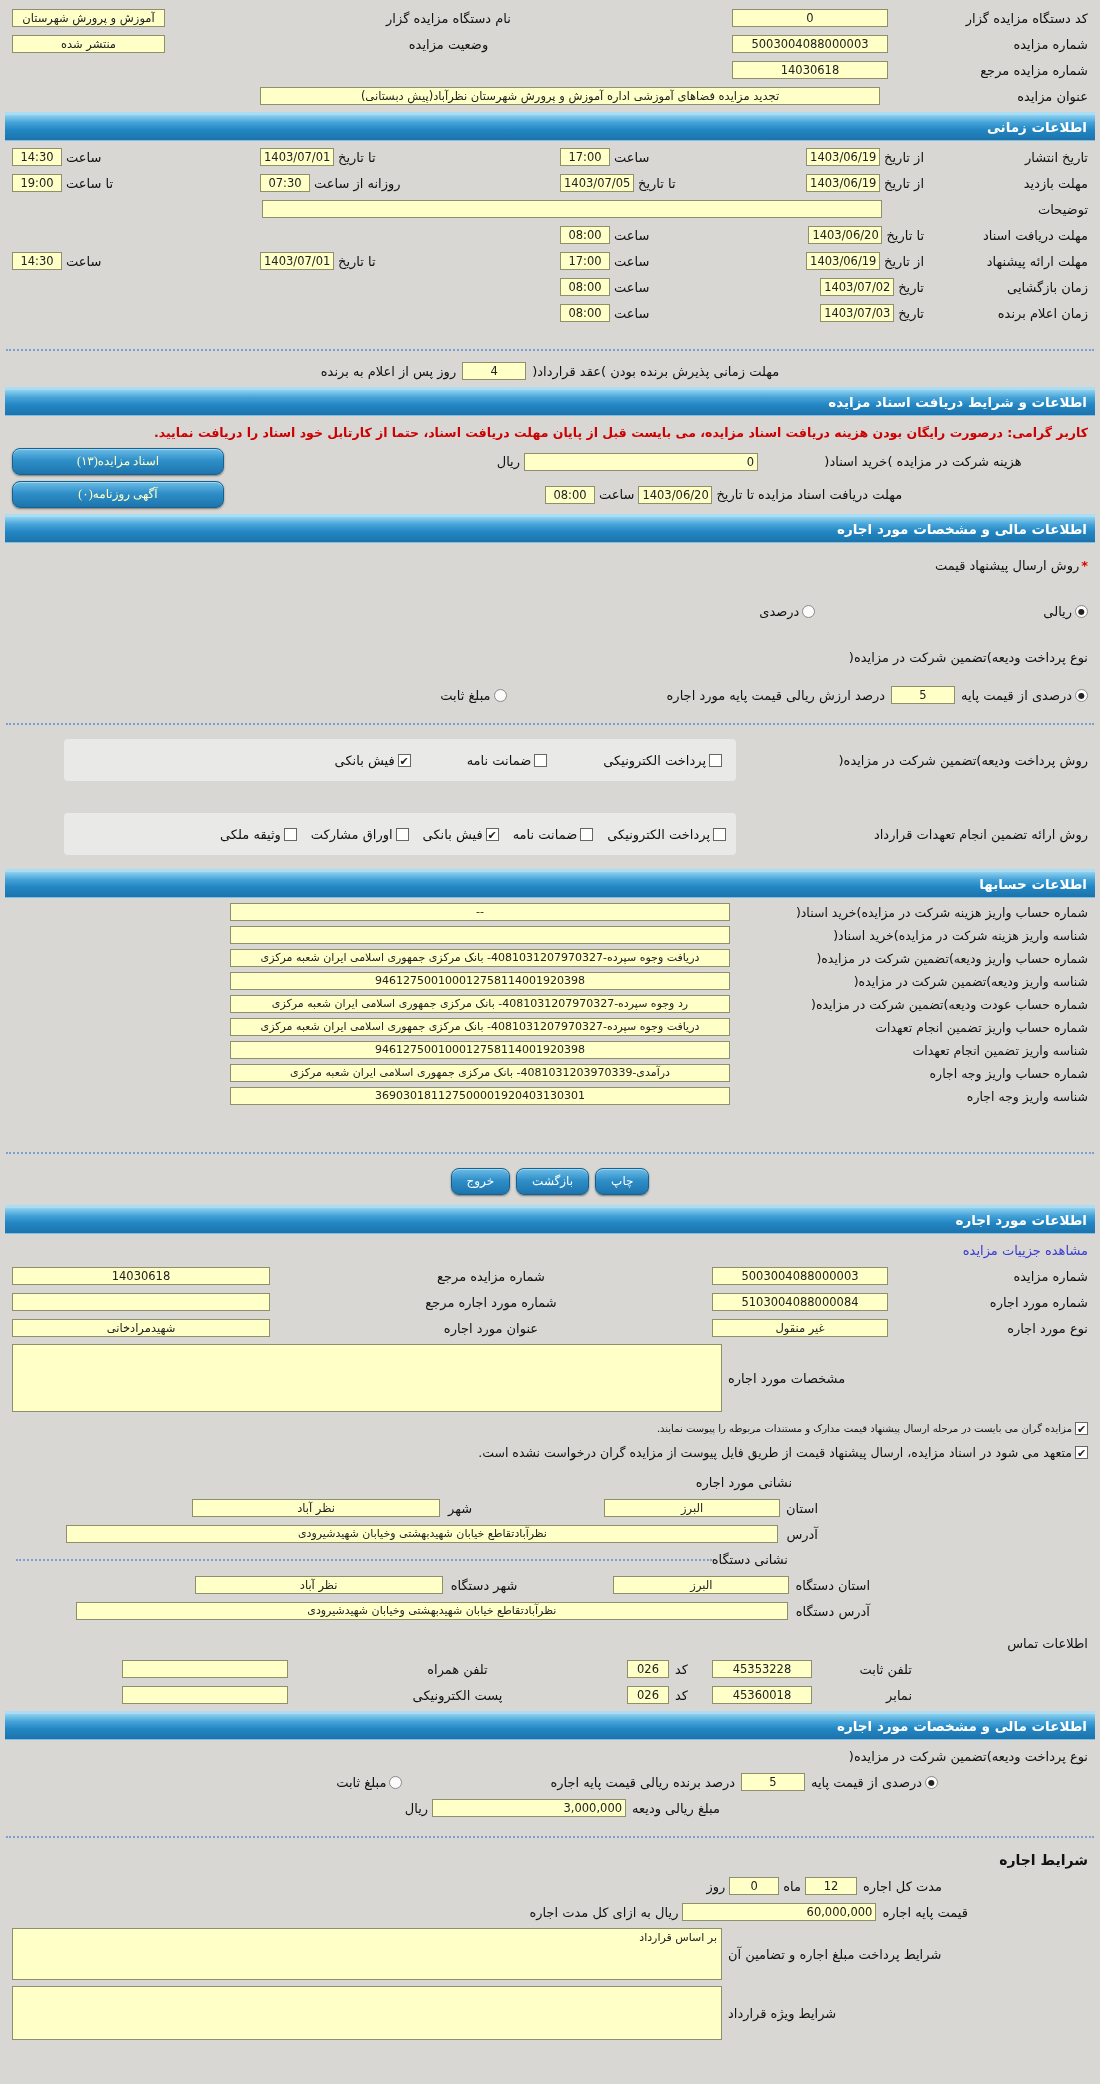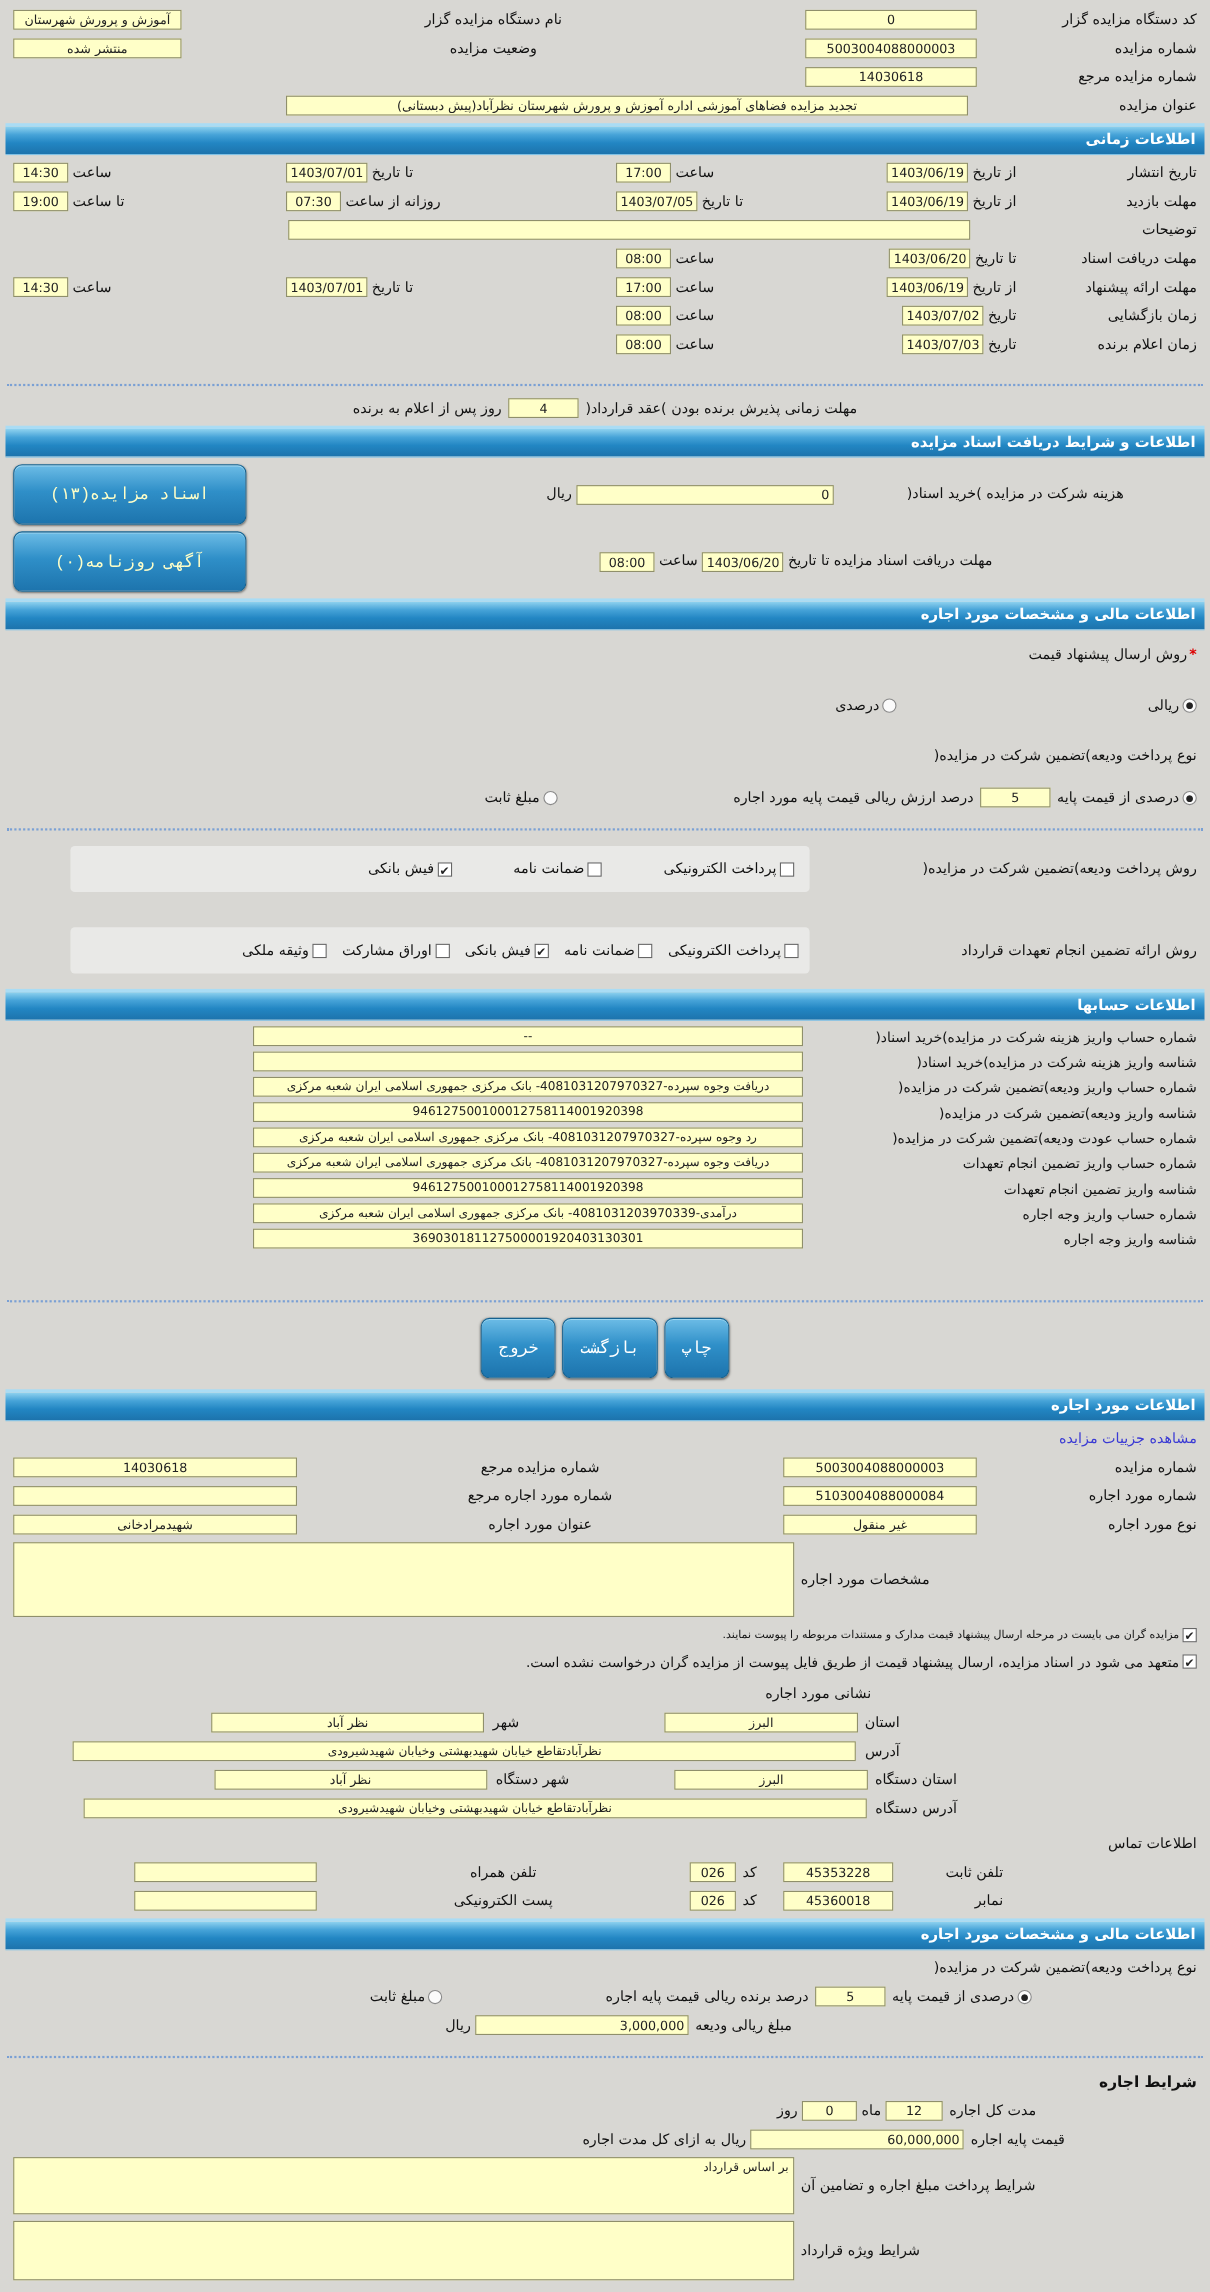--- a/index.html
+++ b/index.html
@@ -36,23 +36,23 @@
   .sub{margin:0 4px}
   .tl{width:160px}
   .s1{width:120px;justify-content:flex-start}
   .s2{width:248px;justify-content:flex-end}
   .s3{width:300px;justify-content:flex-end}
   .s4{flex:1;justify-content:flex-end}
   .dots{border-top:2px dotted #7aa0d4;margin:10px 2px}
   .btn{
     background:linear-gradient(180deg,#6cbce6 0%,#2f8fc8 45%,#1d74ad 100%);
     border:1px solid #15618f;border-radius:8px;color:#fff;
-    font-size:15px;padding:17px 15px;cursor:pointer;
+    font-size:12px;padding:5px 15px;cursor:pointer;
     box-shadow:0 1px 2px rgba(0,0,0,.45), inset 0 1px 0 #9fd6ef;
-    font-family:Liberation Mono, monospace;white-space:nowrap;
+    font-family:Liberation Serif, serif;white-space:nowrap;
   }
   .side-btn{width:212px;color:#ffffc8;margin-right:auto}
   .center{justify-content:center}
   .warn{color:#cc0000;font-weight:bold;font-size:12.5px}
   .req{color:#dd0000;font-weight:bold;margin-left:2px}
   .cb{
     display:inline-block;width:13px;height:13px;background:#fff;border:1px solid #666;
     font-size:11px;line-height:13px;text-align:center;color:#222;margin-left:3px;
     vertical-align:middle;box-sizing:border-box
   }
@@ -217,20 +217,23 @@
   <div class="row center">
     <span class="lbl">مهلت زمانی پذیرش برنده بودن )عقد قرارداد(</span>
     <input class="inp w60 ltr" readonly="" style="margin: 0px 6px;" value="4">
     <span class="lbl">روز پس از اعلام به برنده</span>
   </div>
 
   <div class="hdr">
     <span>اطلاعات و شرایط دریافت اسناد مزایده</span>
   </div>
 
+  <div class="row">
+    <span class="warn">کاربر گرامی: درصورت رایگان بودن هزینه دریافت اسناد مزایده، می بایست قبل از پایان مهلت دریافت اسناد، حتما از کارتابل خود اسناد را دریافت نمایید.</span>
+  </div>
 
   <div class="row">
     <span class="lbl" style="width:330px;text-align:center">هزینه شرکت در مزایده )خرید اسناد(</span>
     <input class="inp w230" readonly="" value="0" style="">
     <span class="lbl sub">ریال</span>
     <button class="btn side-btn">اسناد مزایده(۱۳)</button>
   </div>
 
   <div class="row">
     <span class="lbl" style="width:330px;text-align:left">مهلت دریافت اسناد مزایده</span>
@@ -425,20 +428,24 @@
     <input class="inp w168" readonly="" style="margin-right: 6px;" value="البرز">
     <span class="lbl" style="margin-right:132px">شهر</span>
     <input class="inp" readonly="" style="width: 240px; margin-right: 8px;" value="نظر آباد">
   </div>
 
   <div class="row">
     <span class="lbl" style="margin-right:270px">آدرس</span>
     <input class="inp" readonly="" style="width: 704px; margin-right: 8px; font-size: 11px;" value="نظرآبادتقاطع خیابان شهیدبهشتی وخیابان شهیدشیرودی">
   </div>
 
+  <div class="dotline">
+    <span class="lbl" style="margin-right:300px">نشانی دستگاه</span>
+    <span class="rule"></span>
+  </div>
 
   <div class="row">
     <span class="lbl" style="margin-right:218px">استان دستگاه</span>
     <input class="inp w168" readonly="" style="margin-right: 6px;" value="البرز">
     <span class="lbl" style="margin-right:96px">شهر دستگاه</span>
     <input class="inp" readonly="" style="width: 240px; margin-right: 8px;" value="نظر آباد">
   </div>
 
   <div class="row">
     <span class="lbl" style="margin-right:218px">آدرس دستگاه</span>

